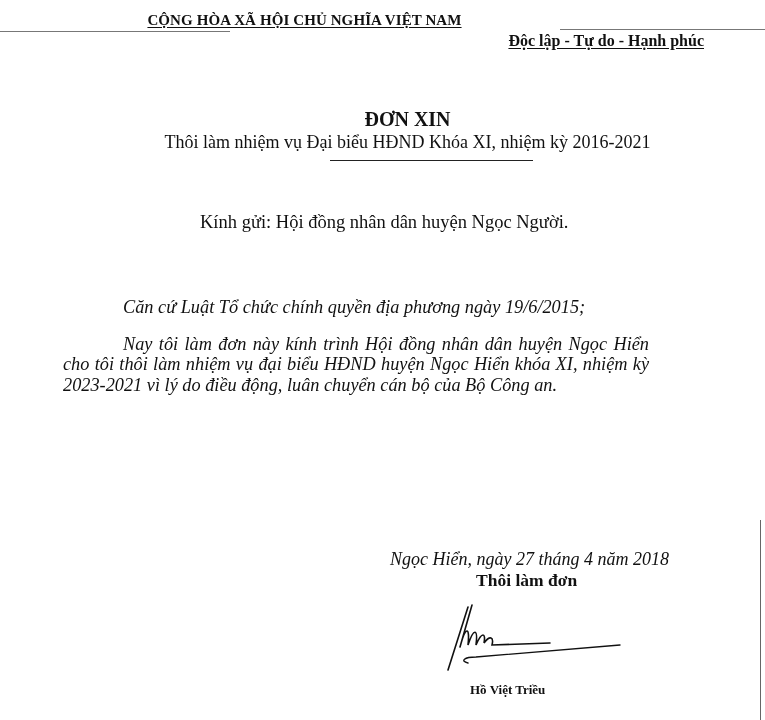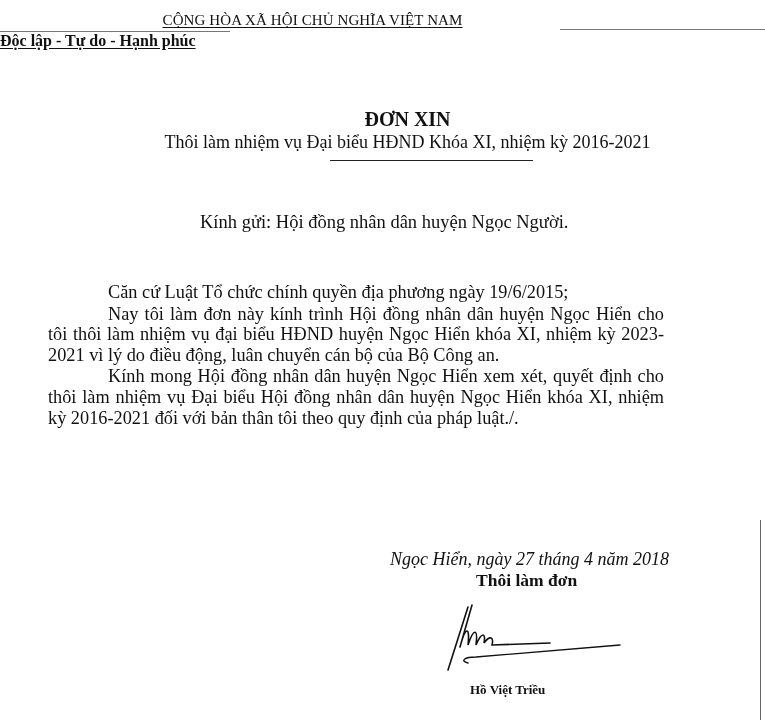--- a/index.html
+++ b/index.html
@@ -1,26 +1,26 @@
 <!DOCTYPE html>
 <html><head>
 <meta charset="utf-8">
 <style>
   html, body { margin:0; padding:0; background:#ffffff; }
   body { width:765px; height:720px; position:relative; overflow:hidden;
          font-family:"Liberation Serif", "DejaVu Serif", serif; color:#111; }
   .abs { position:absolute; }
   .hline { position:absolute; height:1px; background:#444; }
-  .nation { left:0; width:609px; top:12px; text-align:center; font-size:15px; font-weight:normal; letter-spacing:0.1px; text-decoration:underline; text-underline-offset:2px;padding-left:8px; }
-  .motto { left:0; width:704px; top:32px; text-align:left; font-size:16px; font-weight:bold; text-decoration:underline; text-underline-offset:2px; }
+  .nation { left:0; width:609px; top:12px; text-align:center; font-size:15px; font-weight:bold; letter-spacing:0.1px; text-decoration:underline; text-underline-offset:2px; }
+  .motto { left:0; width:704px; top:32px; text-align:right; font-size:16px; font-weight:bold; text-decoration:underline; text-underline-offset:2px; }
   .title { left:0; width:815px; top:108px; text-align:center; font-size:20px; font-weight:bold; }
   .subtitle { left:0; width:815px; top:132px; text-align:center; font-size:18px; }
   .recipient { left:200px; top:212px; font-size:18.5px; }
   .body { left:47px; top:281px; width:618px; font-size:18.3px; line-height:20.6px; text-align:justify; }
-  .body p { margin:1px; text-indent:60px; text-align:justify; }
+  .body p { margin:16px; text-indent:60px; text-align:justify;font-style:italic; }
   .place-date { left:390px; top:549px; font-size:18px; font-style:italic; }
   .signer-role { left:476px; top:570px; font-size:17.5px; font-weight:bold; }
   .signer-name { left:470px; top:682px; font-size:13px; font-weight:bold; }
   .signature { left:420px; top:585px; width:260px; height:100px; }
   .edge-line { left:760px; top:520px; width:1px; height:200px; background:#666; }
 </style>
 </head>
 <body>
 
 <div class="hline" style="left:0;top:31px;width:230px;background:#777;"></div>
@@ -31,21 +31,20 @@
 
 <div class="abs title">ĐƠN XIN</div>
 <div class="abs subtitle">Thôi làm nhiệm vụ Đại biểu HĐND Khóa XI, nhiệm kỳ 2016-2021</div>
 <div class="hline" style="left:330px;top:160px;width:203px;background:#222;"></div>
 
 <div class="abs recipient">Kính gửi: Hội đồng nhân dân huyện Ngọc Người.</div>
 
 <div class="abs body">
   <p>Căn cứ Luật Tổ chức chính quyền địa phương ngày 19/6/2015;</p>
   <p>Nay tôi làm đơn này kính trình Hội đồng nhân dân huyện Ngọc Hiển cho tôi thôi làm nhiệm vụ đại biểu HĐND huyện Ngọc Hiển khóa XI, nhiệm kỳ 2023-2021 vì lý do điều động, luân chuyển cán bộ của Bộ Công an.</p>
-  <p>Kính mong Hội đồng nhân dân huyện Ngọc Hiển xem xét, quyết định cho thôi làm nhiệm vụ Đại biểu Hội đồng nhân dân huyện Ngọc Hiển khóa XI, nhiệm kỳ 2016-2021 đối với bản thân tôi theo quy định của pháp luật./.</p>
 </div>
 
 <div class="abs place-date">Ngọc Hiển, ngày 27 tháng 4 năm 2018</div>
 <div class="abs signer-role">Thôi làm đơn</div>
 
 <svg class="abs signature" viewBox="0 0 260 100">
   <path d="M28 85 L48 22 M52 20 L40 62 M40 62 C46 40 50 42 48 60 C54 42 58 44 56 60 C62 46 66 48 64 58 C70 50 74 52 72 60 L130 58" fill="none" stroke="#111" stroke-width="1.6" stroke-linecap="round"></path>
   <path d="M48 78 C40 76 44 72 56 72 L200 60" fill="none" stroke="#111" stroke-width="1.4" stroke-linecap="round"></path>
 </svg>
 

